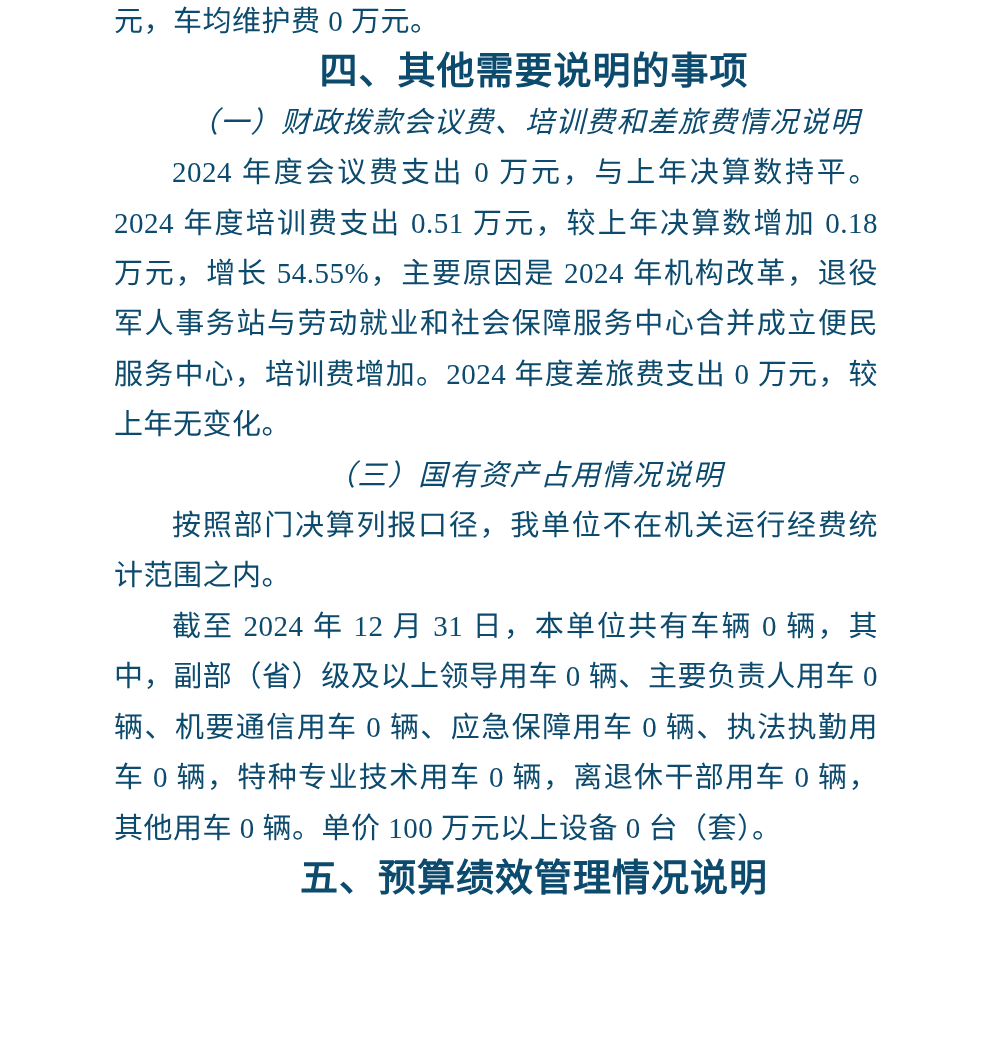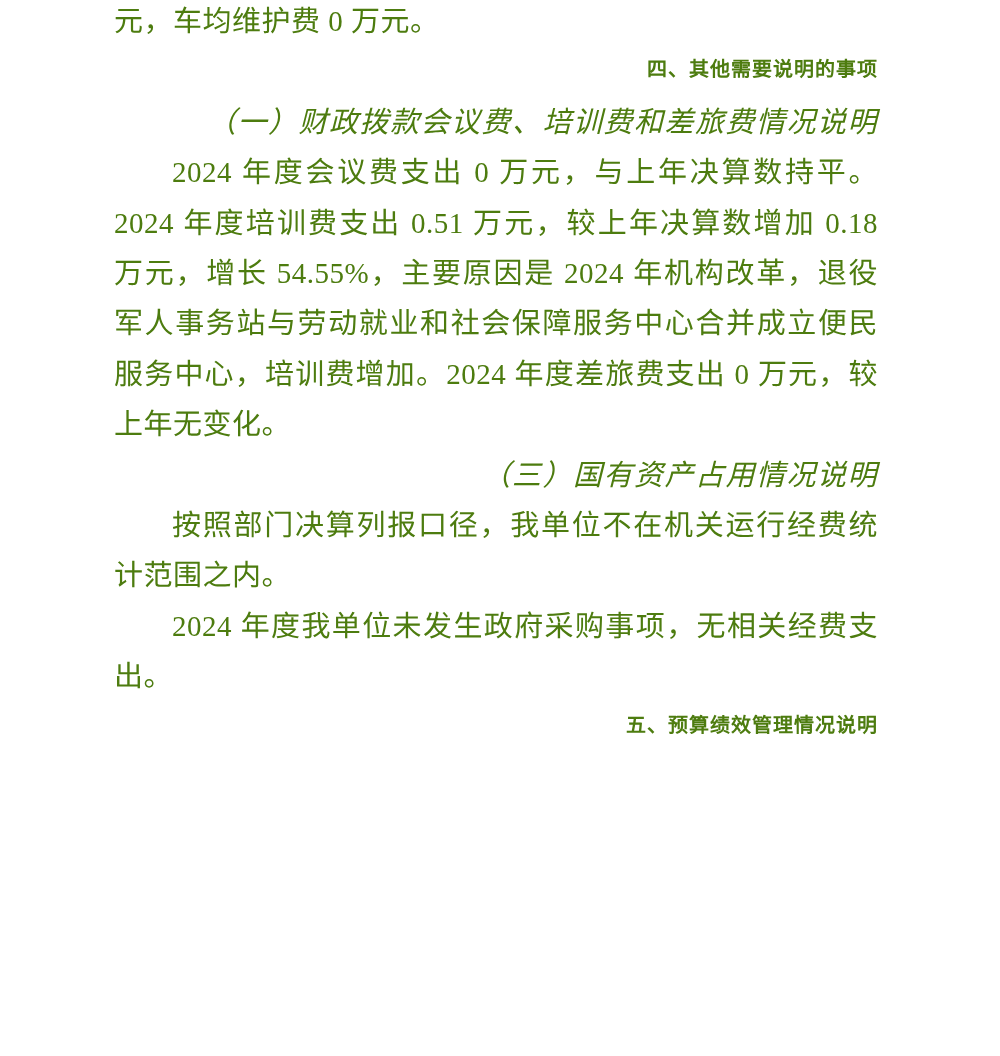--- a/index.html
+++ b/index.html
@@ -7,21 +7,21 @@
     margin: 0;
     padding: 0;
     background: #ffffff;
   }
   .page {
     position: relative;
     width: 1000px;
     height: 1056px;
     background: #ffffff;
     overflow: hidden;
-    color: #4d7c0f;
+    color: #0c4a6e;
     font-family: "Liberation Serif", "DejaVu Serif", serif;
   }
   .content {
     position: absolute;
     left: 114px;
     top: -4px;
     width: 764px;
   }
   .para {
     margin: 0;
@@ -31,40 +31,40 @@
     text-align: justify;
     text-justify: inter-ideograph;
     letter-spacing: 0.5px;
     word-break: normal;
     overflow-wrap: break-word;
   }
   .para.body { text-indent: 2em; }
   .para.body-continuation { text-indent: 0; }
   .para.heading {
     text-indent: 2em;
-    font-family: Liberation Mono, monospace;
+    font-family: Liberation Sans, sans-serif;
     font-weight: 700;
-    font-size: 20px;
-    text-align: right;
+    font-size: 38px;
+    text-align: center;
     letter-spacing: 1px;
   }
   .para.subheading {
     text-indent: 2em;
     font-style: italic;
-    text-align: right;
+    text-align: center;
     letter-spacing: 1.5px;
   }
 </style>
 </head>
 <body>
 
 <div class="page">
   <div class="content" id="doc-content">
       <p class="para body-continuation">元，车均维护费 0 万元。</p>
       <p class="para heading">四、其他需要说明的事项</p>
       <p class="para subheading">（一）财政拨款会议费、培训费和差旅费情况说明</p>
       <p class="para body">2024 年度会议费支出 0 万元，与上年决算数持平。2024 年度培训费支出 0.51 万元，较上年决算数增加 0.18 万元，增长 54.55%，主要原因是 2024 年机构改革，退役军人事务站与劳动就业和社会保障服务中心合并成立便民服务中心，培训费增加。2024 年度差旅费支出 0 万元，较上年无变化。</p>
       <p class="para subheading">（三）国有资产占用情况说明</p>
       <p class="para body">按照部门决算列报口径，我单位不在机关运行经费统计范围之内。</p>
-      <p class="para body">2024 年度我单位未发生政府采购事项，无相关经费支出。</p>
+      <p class="para body">截至 2024 年 12 月 31 日，本单位共有车辆 0 辆，其中，副部（省）级及以上领导用车 0 辆、主要负责人用车 0 辆、机要通信用车 0 辆、应急保障用车 0 辆、执法执勤用车 0 辆，特种专业技术用车 0 辆，离退休干部用车 0 辆，其他用车 0 辆。单价 100 万元以上设备 0 台（套）。</p>
       <p class="para heading">五、预算绩效管理情况说明</p>
     </div>
 </div>
 
 </body></html>

